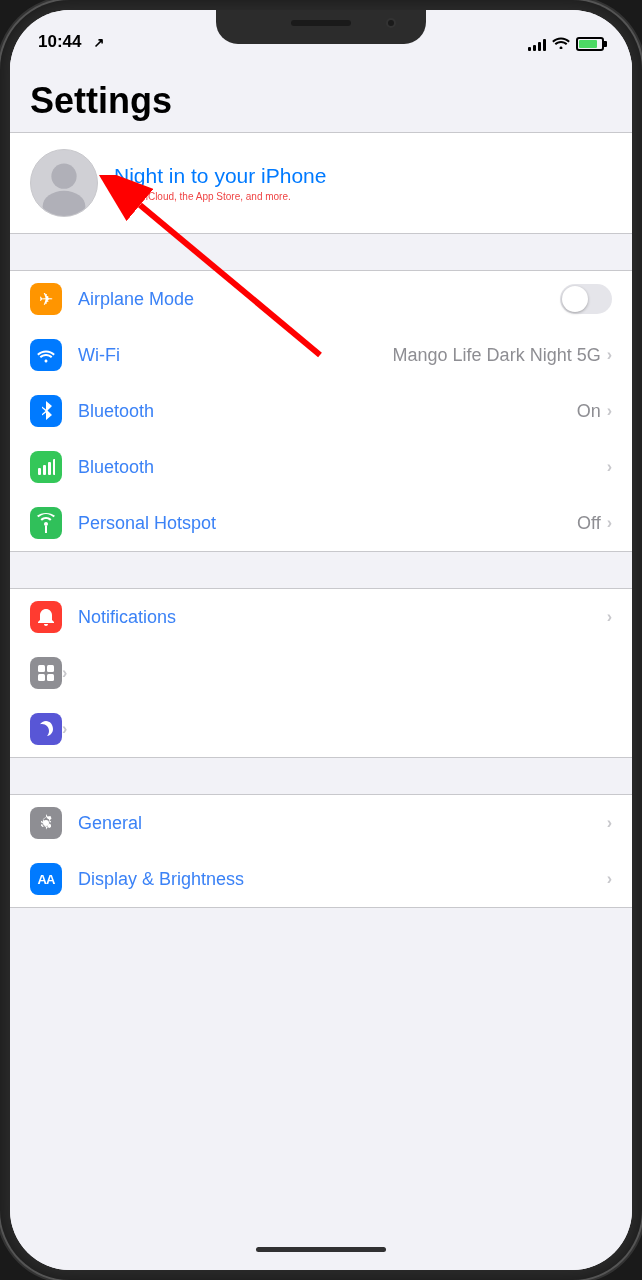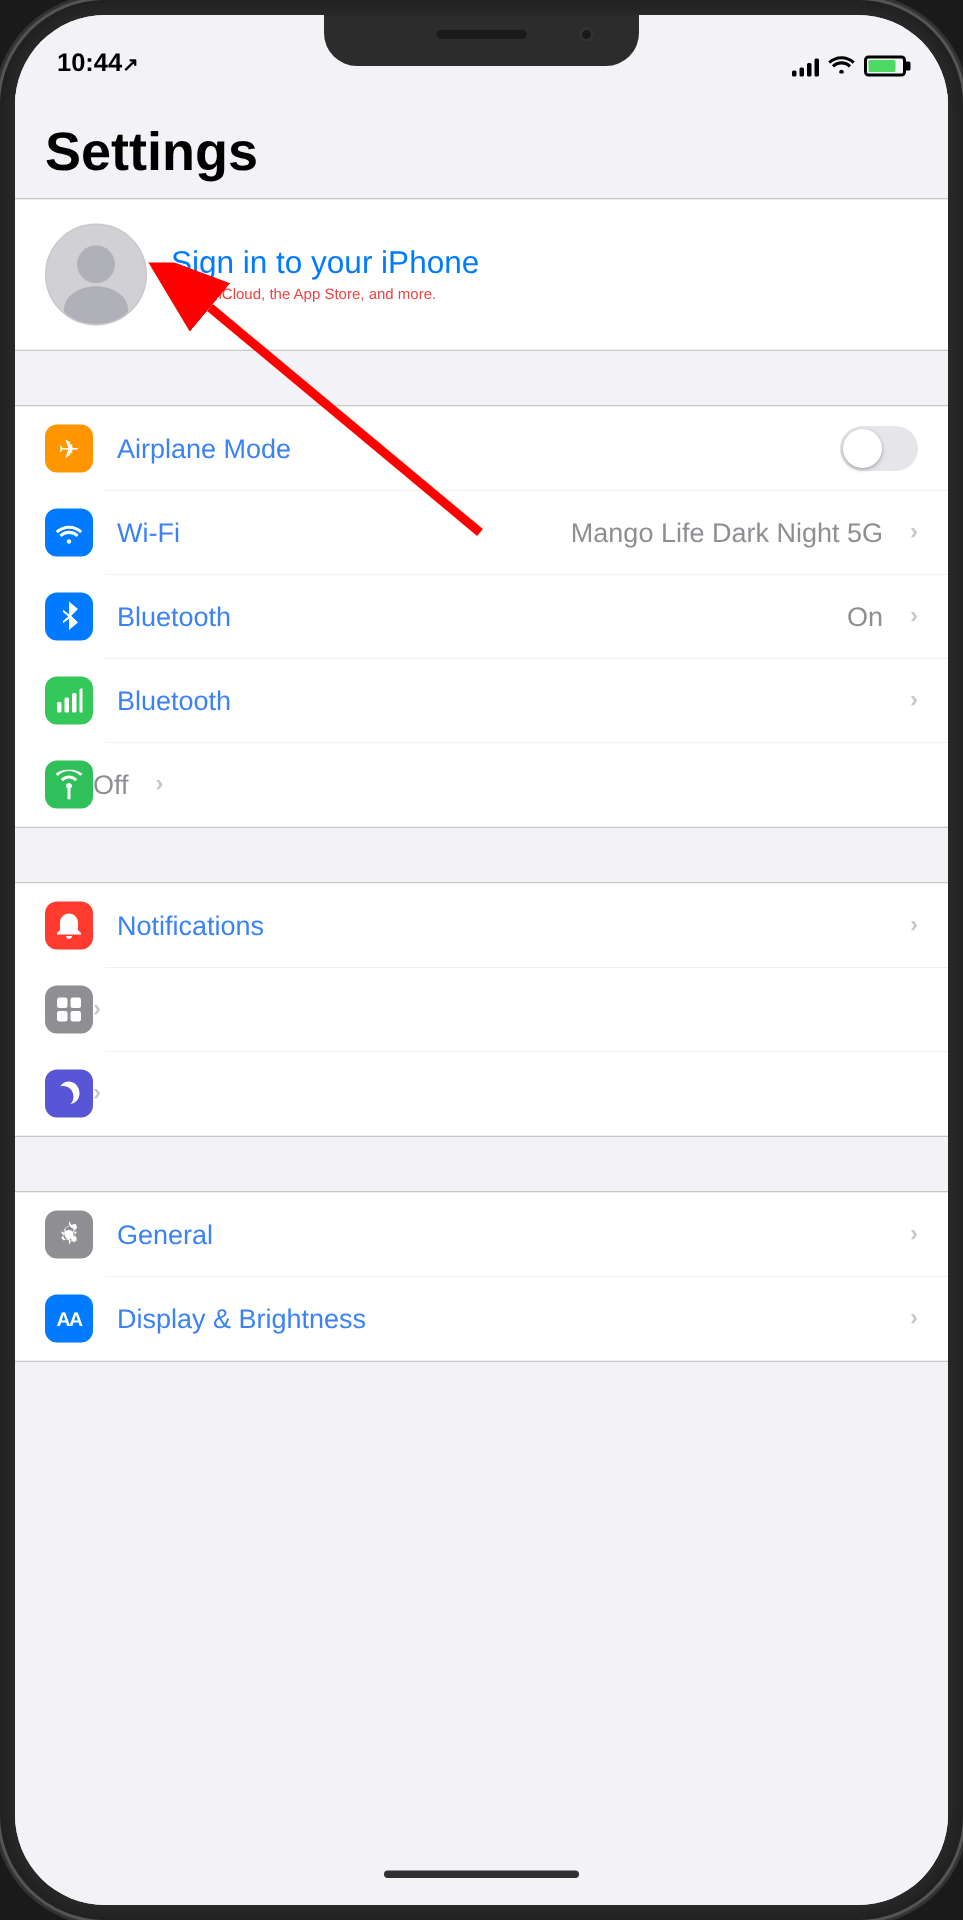--- a/index.html
+++ b/index.html
@@ -61,21 +61,21 @@
       padding: 0 28px 8px;
       justify-content: space-between;
       background: #f2f2f7;
     }
     .status-time {
       font-size: 17px;
       font-weight: 600;
       color: #000;
       display: flex;
       align-items: center;
-      gap: 0;
+      gap: 12px;
     }
     .status-icons {
       display: flex;
       align-items: center;
       gap: 6px;
     }
     .signal-bars {
       display: flex;
       align-items: flex-end;
       gap: 2px;
@@ -217,21 +217,21 @@
     }
     .row-label {
       font-size: 18px;
       color: #3b82f6;
       margin-left: 16px;
       flex: 1;
     }
     .row-value {
       font-size: 18px;
       color: #8e8e93;
-      margin-right: 18px;
+      margin-right: 6px;
     }
     .chevron {
       color: #c8c8cc;
       font-size: 16px;
       font-weight: 600;
     }
     .toggle {
       width: 52px;
       height: 30px;
       background: #e5e5ea;
@@ -315,21 +315,21 @@
 
       <div class="list-group">
         <div class="profile-row">
           <div class="avatar-circle">
             <svg class="avatar-silhouette" viewBox="0 0 68 68" fill="none" xmlns="http://www.w3.org/2000/svg">
               <circle cx="34" cy="27" r="13" fill="#b0b0b8"></circle>
               <ellipse cx="34" cy="58" rx="22" ry="16" fill="#b0b0b8"></ellipse>
             </svg>
           </div>
           <div class="profile-text">
-            <div class="profile-title">Sign in to your iPhone</div>
+            <div class="profile-title">Night in to your iPhone</div>
             <div class="profile-subtitle">Set up iCloud, the App Store, and more.</div>
           </div>
         </div>
       </div>
 
       <div class="section-gap"></div>
 
       <svg style="position:absolute;top:165px;left:50px;width:300px;height:200px;z-index:50;pointer-events:none;" viewBox="0 0 300 200">
 
         <defs>
@@ -390,20 +390,21 @@
 
         <div class="settings-row">
           <div class="row-icon" style="background:#30c05a;">
             <svg width="20" height="20" viewBox="0 0 20 20" fill="white">
               <path d="M10 13C11.1 13 12 12.1 12 11S11.1 9 10 9 8 9.9 8 11 8.9 13 10 13Z"></path>
               <path d="M6 7.76C7.1 6.67 8.47 6 10 6s2.9.67 4 1.76l1.5-1.5C13.93 4.83 12.06 4 10 4s-3.93.83-5.5 2.26L6 7.76Z"></path>
               <path d="M2.5 4.26C4.57 2.26 7.15 1 10 1s5.43 1.26 7.5 3.26l1.5-1.5C16.78 1.13 13.56 0 10 0S3.22 1.13 1 2.76L2.5 4.26Z"></path>
               <line x1="10" y1="13" x2="10" y2="20" stroke="white" stroke-width="2"></line>
             </svg>
           </div>
+          <span class="row-label">Personal Hotspot</span>
           <span class="row-value">Off</span>
           <span class="chevron">›</span>
         </div>
       </div>
 
       <div class="section-gap"></div>
 
       <div class="list-group">
 
         <div class="settings-row">

